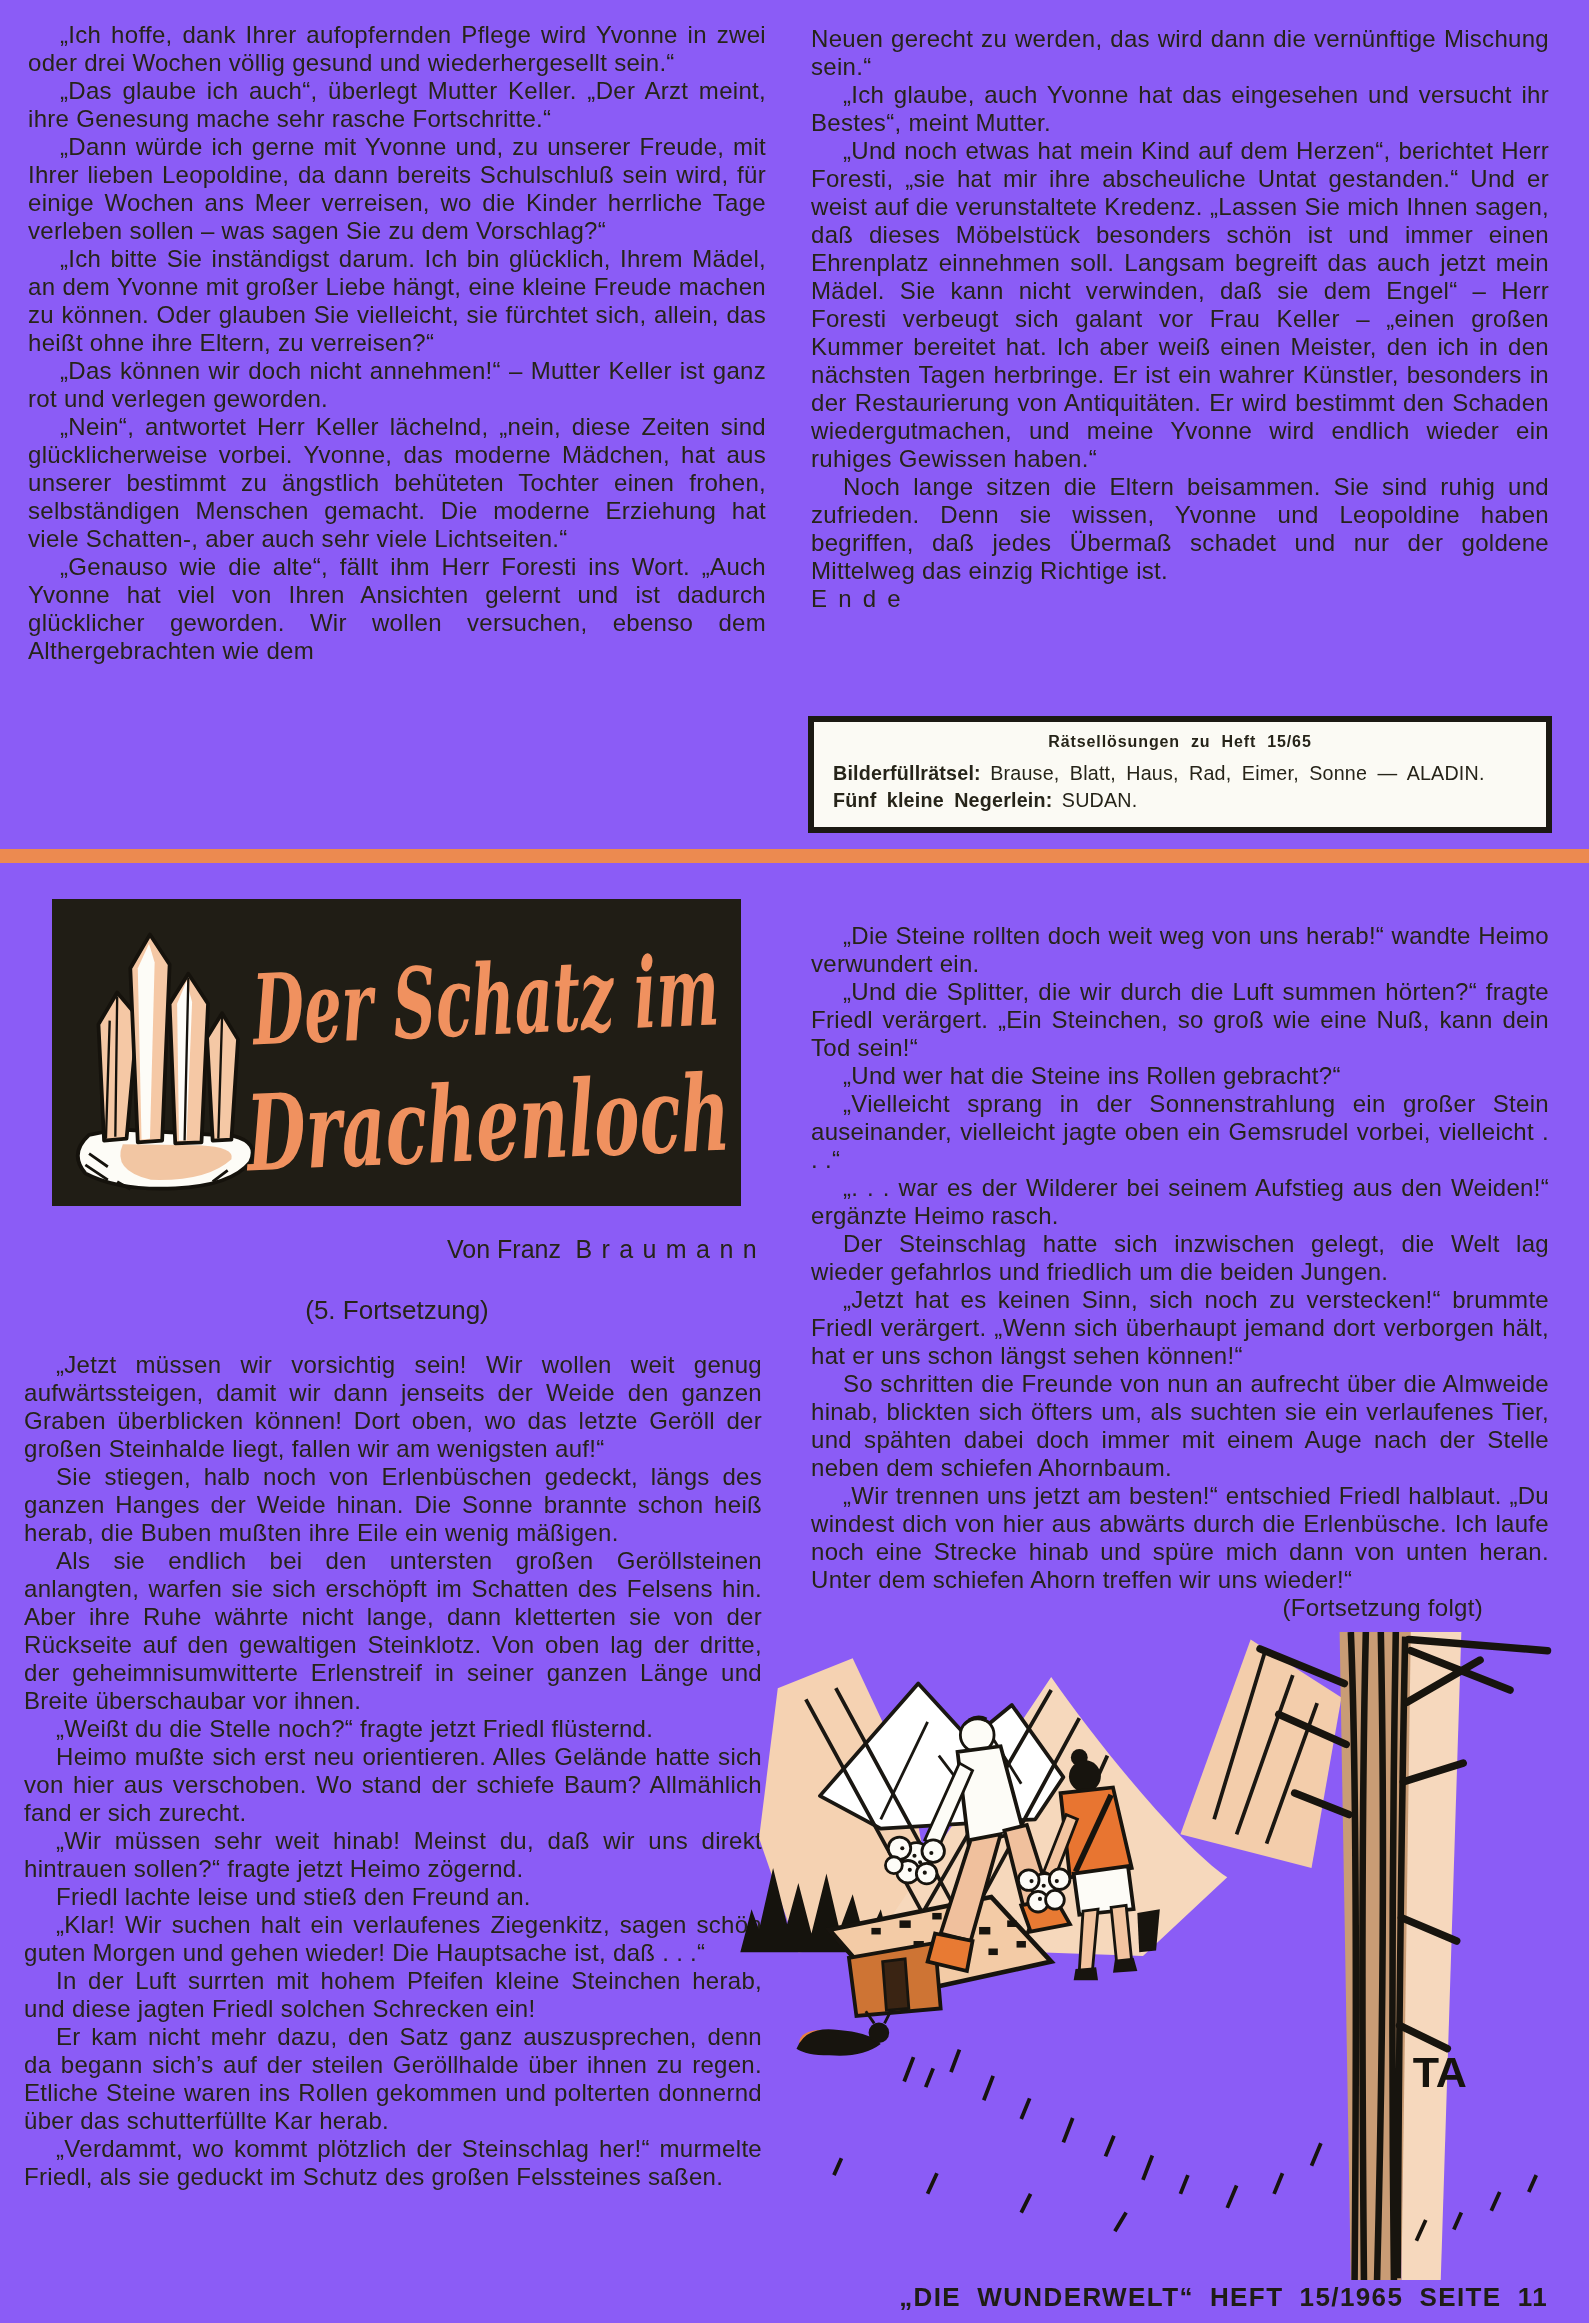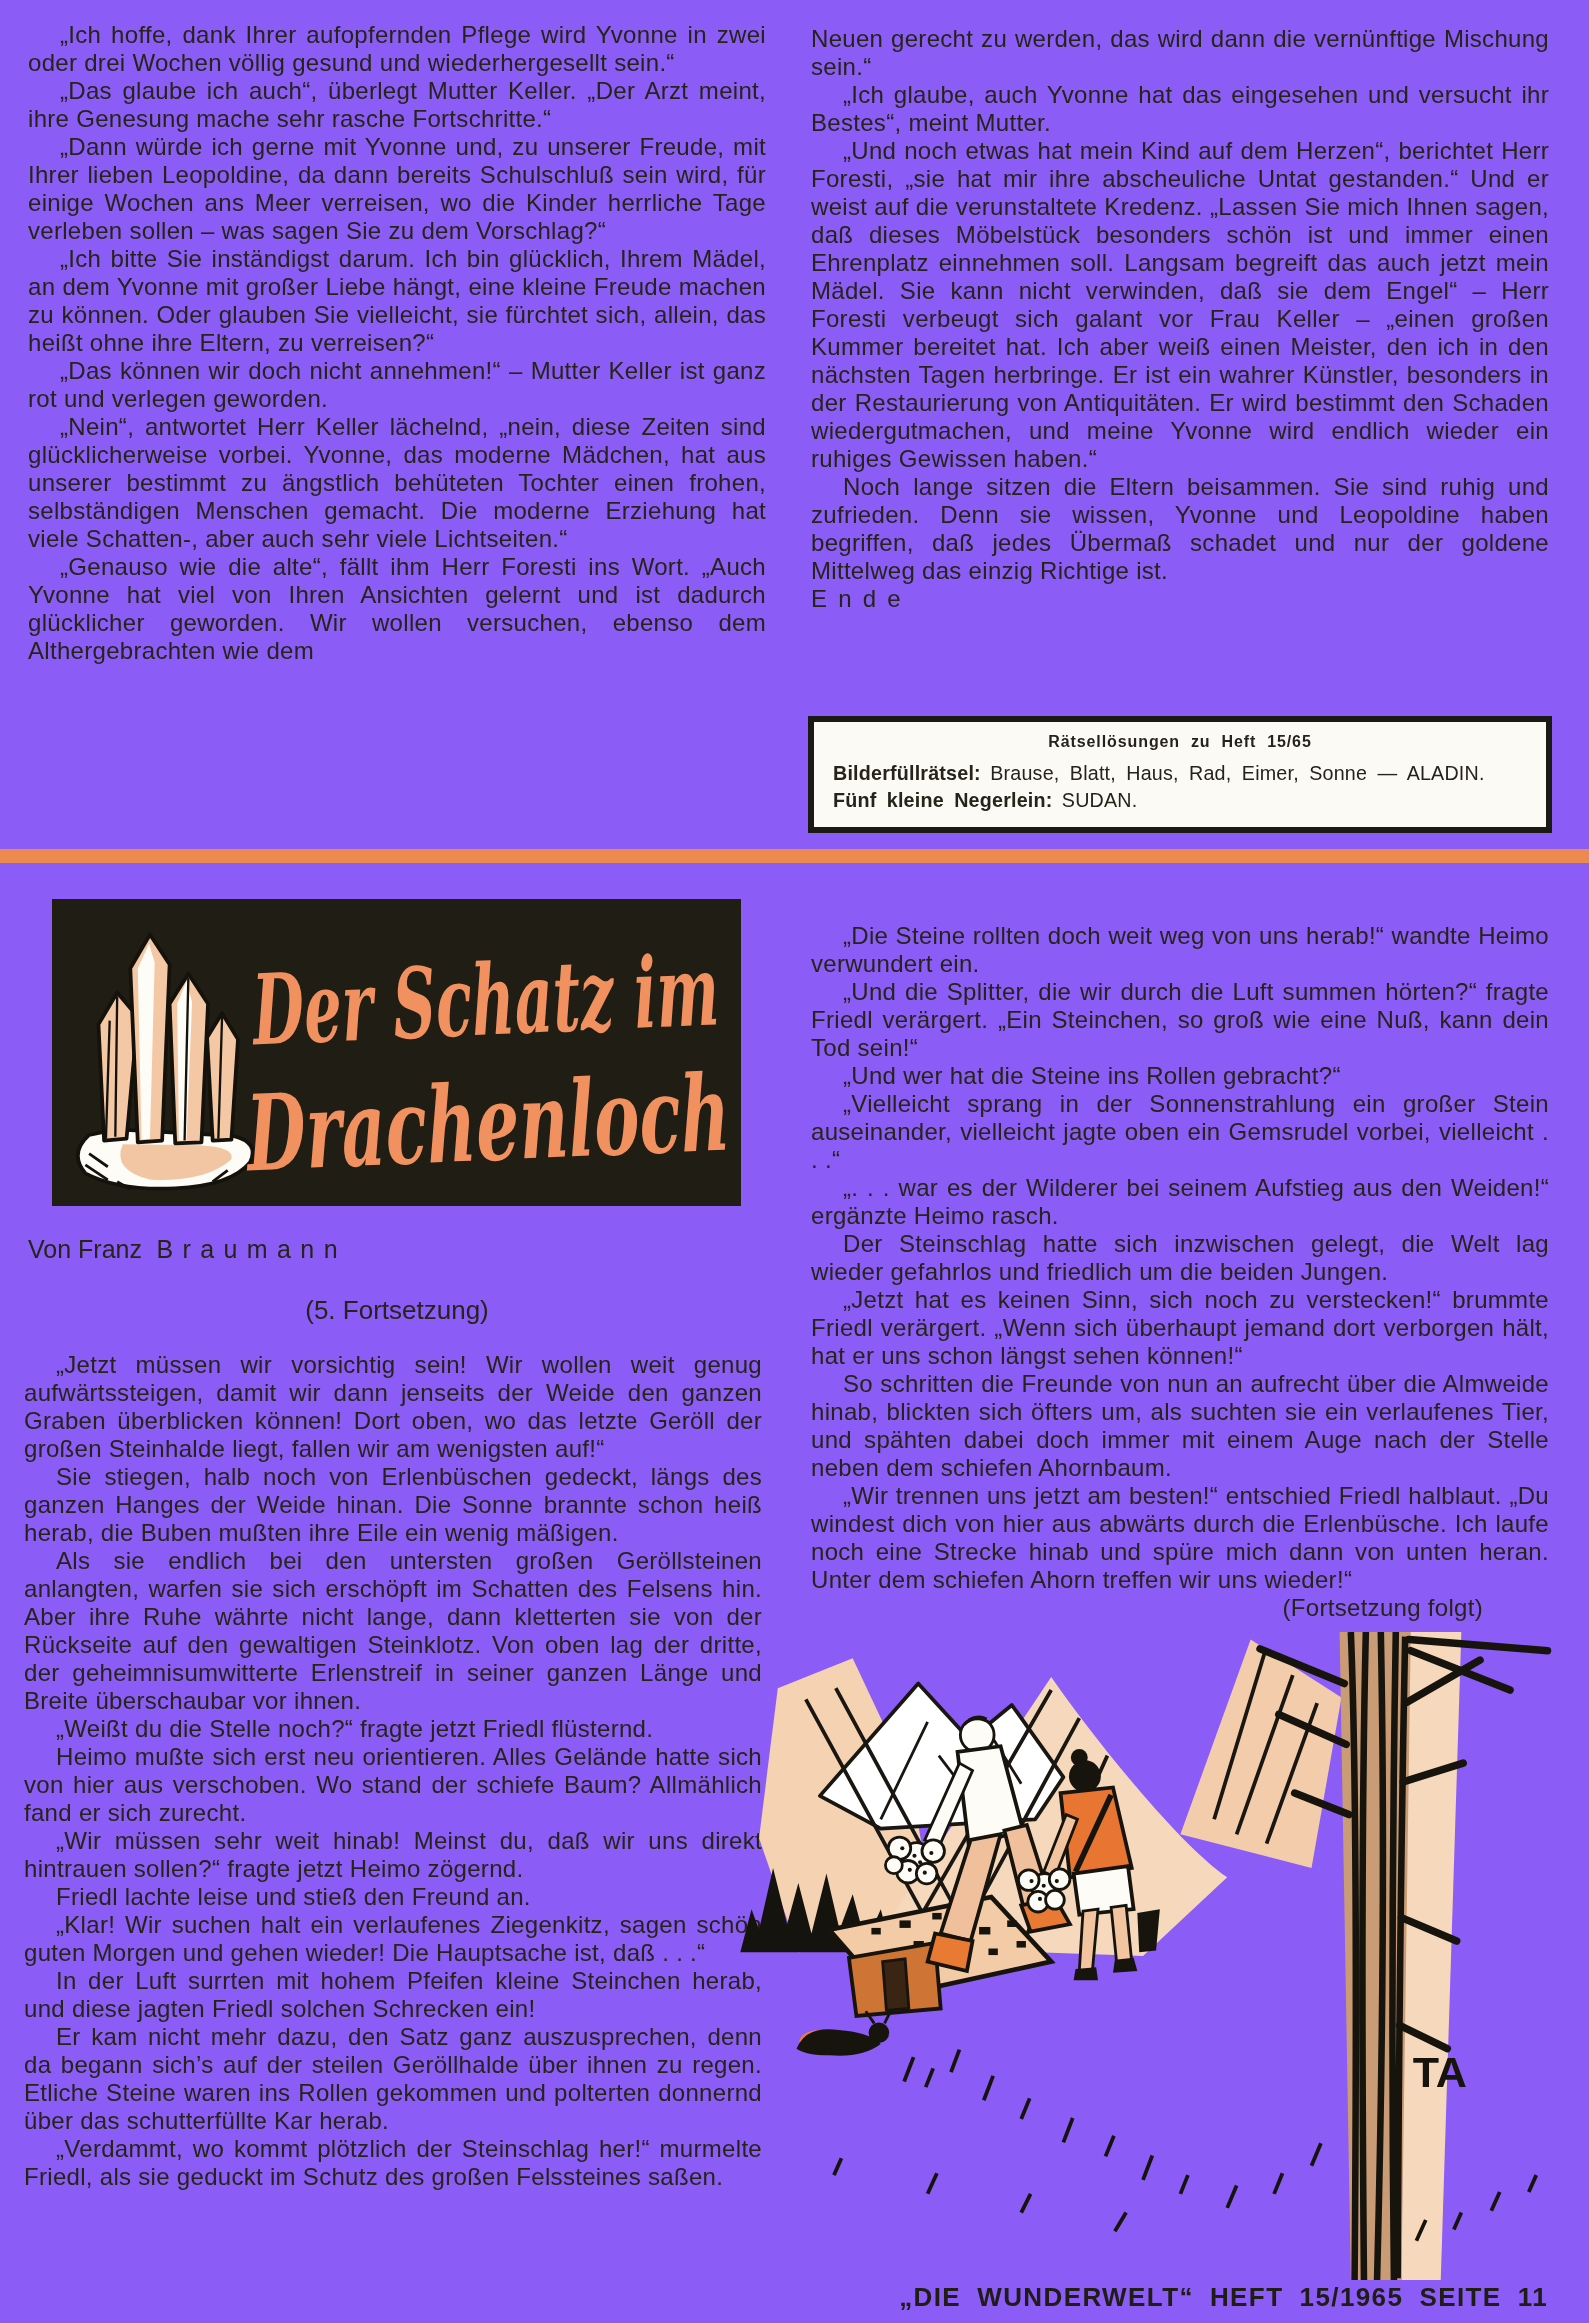--- a/index.html
+++ b/index.html
@@ -29,21 +29,21 @@
   .puzzle-row b{margin-right:9.4px;}
   
   .rule-orange{position:absolute;left:0;top:849px;width:1589px;height:14px;background:#ec8a50;}
   
   .logo-box{position:absolute;left:52px;top:899px;width:689px;height:307px;background:#201d15;}
   .crystals{position:absolute;left:9.4px;top:11.2px;width:221px;height:285px;}
   .logo-script{position:absolute;left:186px;top:1.9px;width:503px;height:304px;
         transform:rotate(-2.5deg);}
   .logo-script text{font-family:"DejaVu Serif",serif;font-style:italic;font-weight:bold;
         fill:#f0915f;}
-  .byline{position:absolute;left:28px;top:1235px;width:738px;text-align:left;font-size:25px;}
+  .byline{position:absolute;left:28px;top:1235px;width:738px;text-align:right;font-size:25px;}
   .byline .surname{letter-spacing:9.4px;margin-left:7.5px;}
   .part-label{position:absolute;left:28px;top:1295px;width:738px;text-align:center;font-size:26px;}
   
   .illustration{position:absolute;left:740px;top:1632px;width:849px;height:648px;}
   
   .page-footer{position:absolute;top:2282px;right:41px;font-weight:bold;font-size:26px;
         letter-spacing:1.4px;word-spacing:7.5px;color:#1f1d16;}
 </style>
 </head>
 <body>

